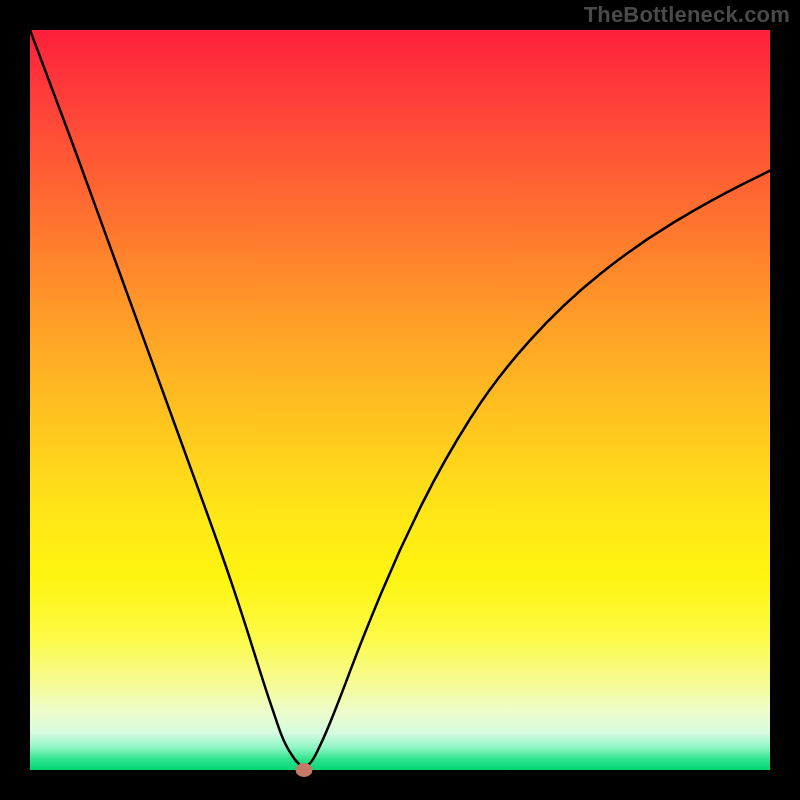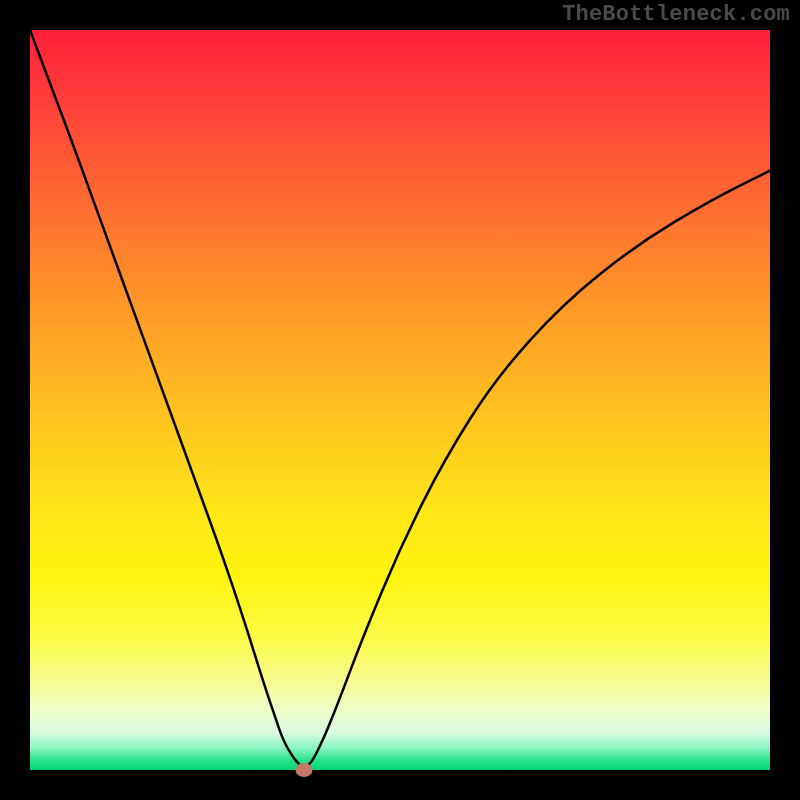--- a/index.html
+++ b/index.html
@@ -19,21 +19,20 @@
   }
   .watermark {
     position: absolute;
     top: 2px;
     right: 10px;
     color: #4a4a4a;
     font-size: 22px;
     font-weight: 600;
     letter-spacing: 0.2px;
     user-select: none;
-    font-family: Liberation Mono, monospace;
   }
   .plot-area {
     position: absolute;
     left: 30px;
     top: 30px;
     width: 740px;
     height: 740px;
     background: linear-gradient(to bottom,
       #ff1f3a 0%,
       #ff3a3a 8%,

